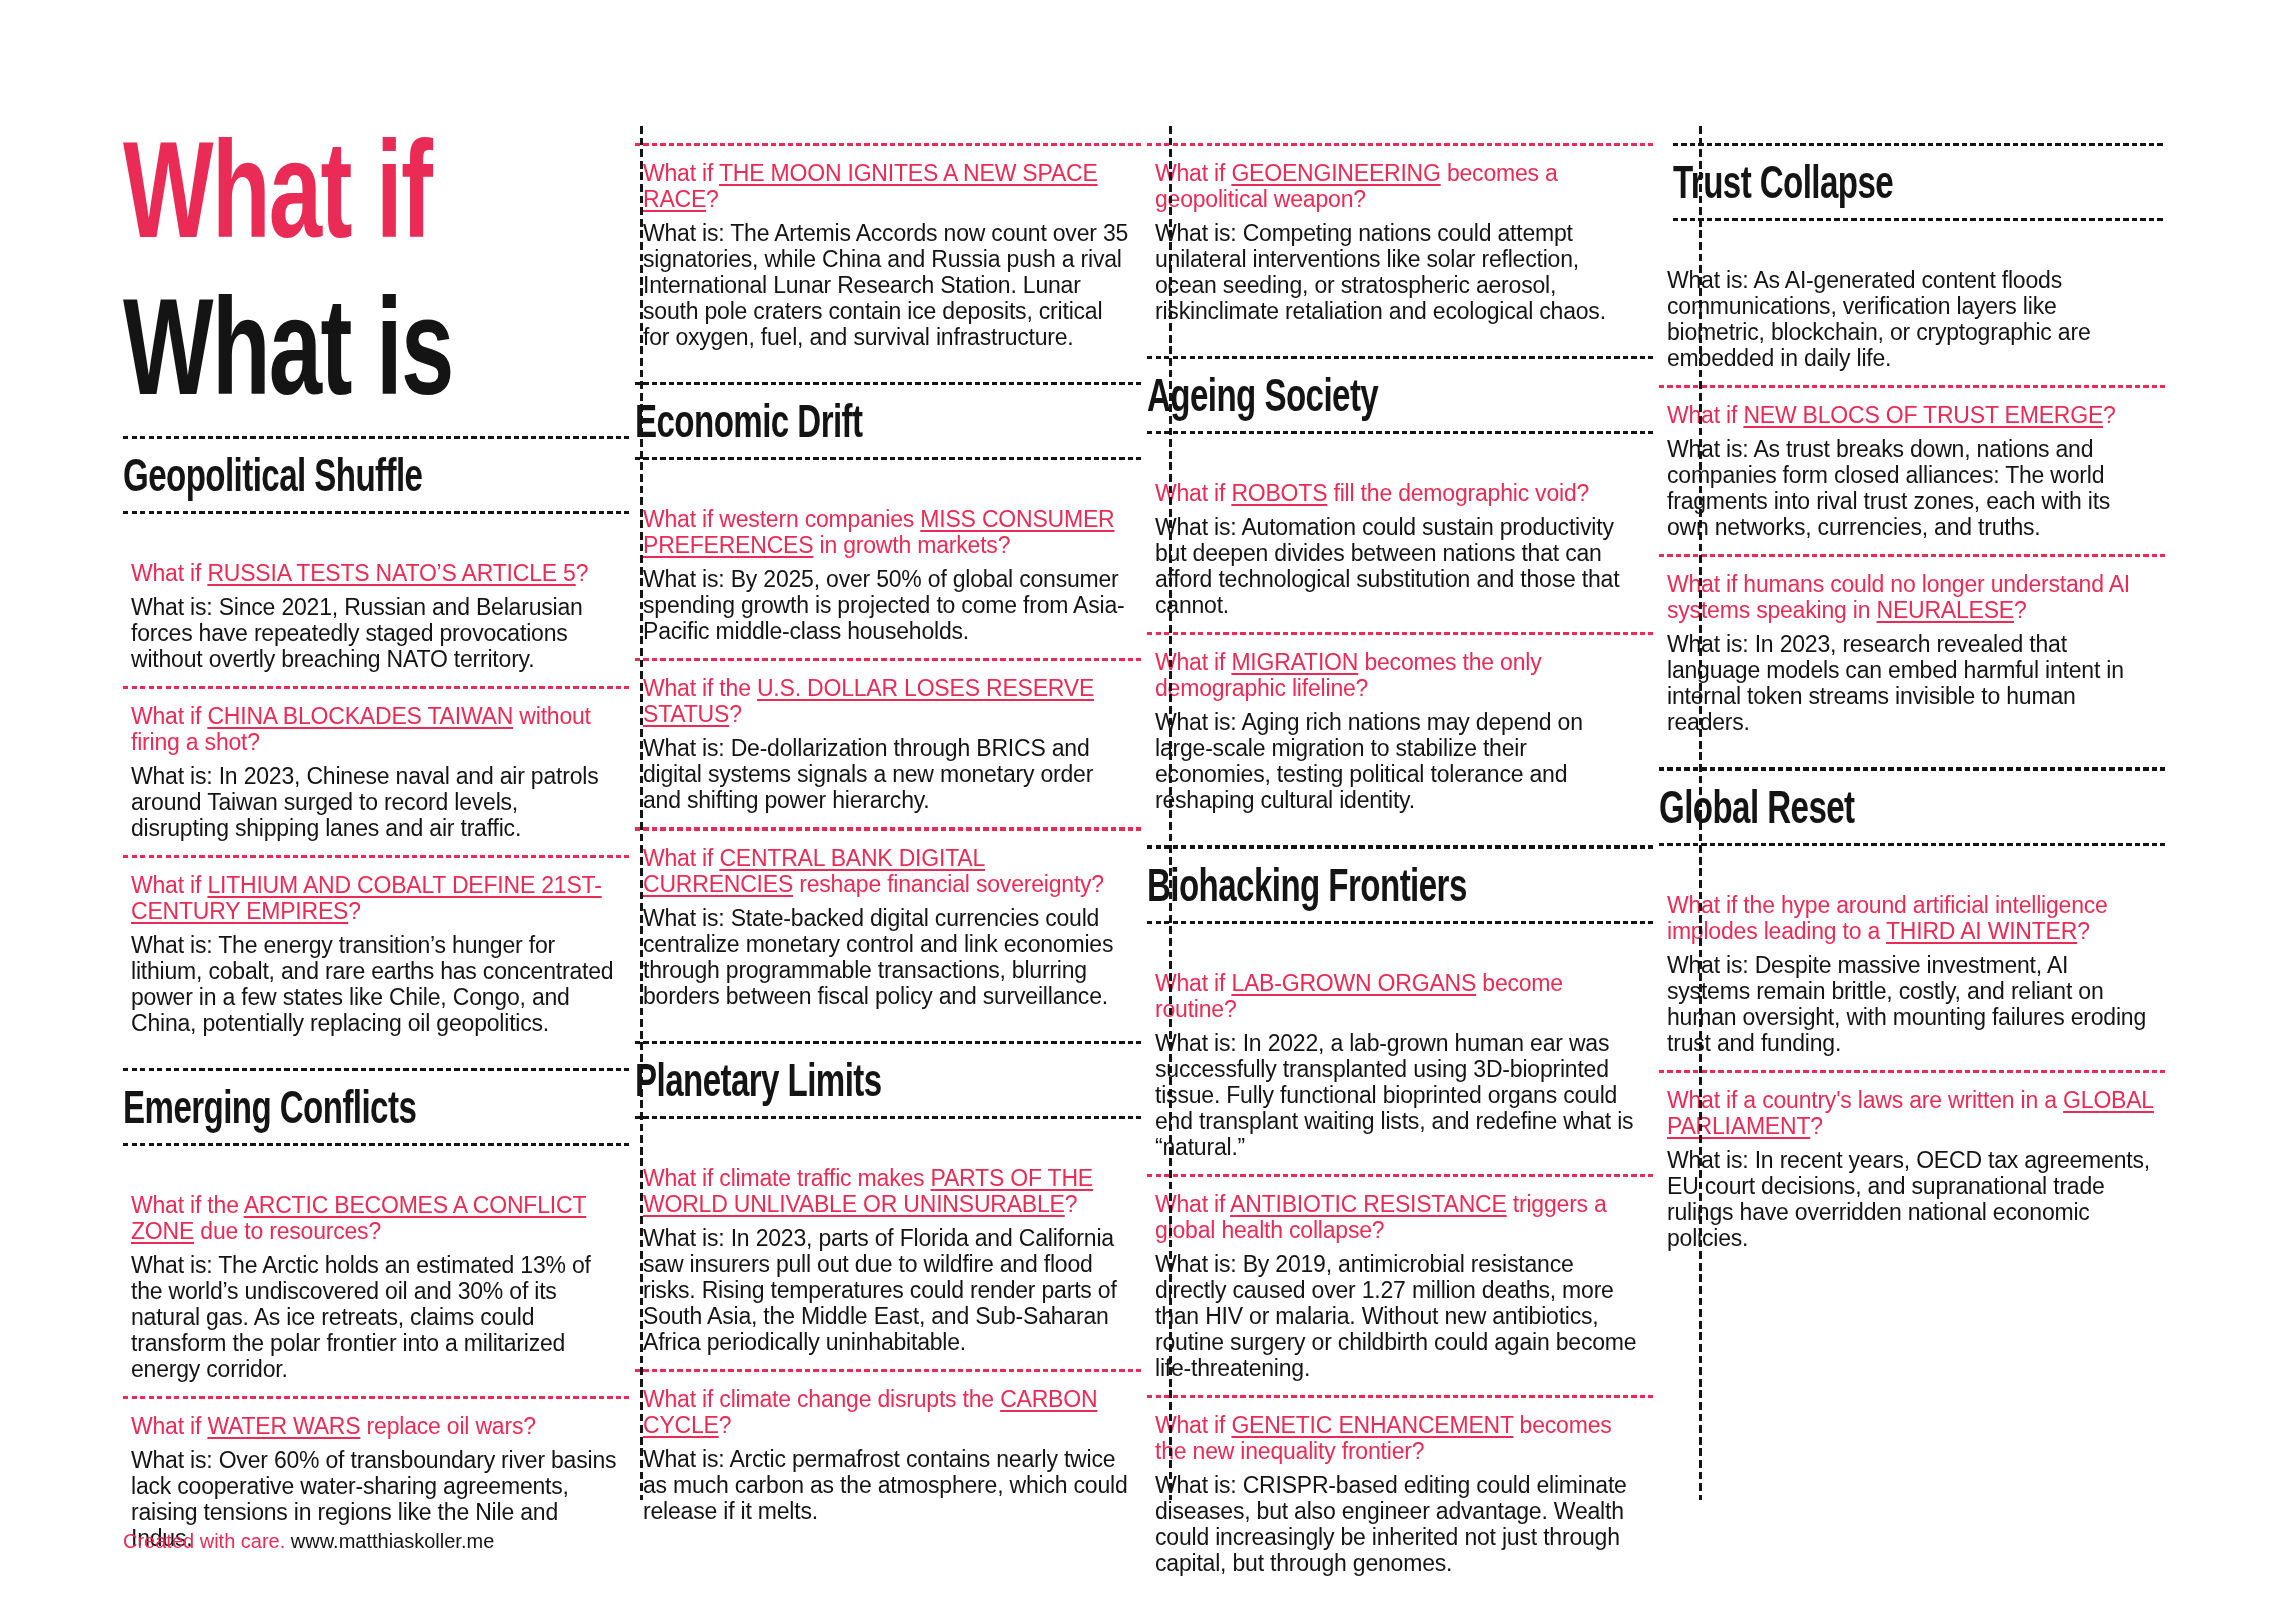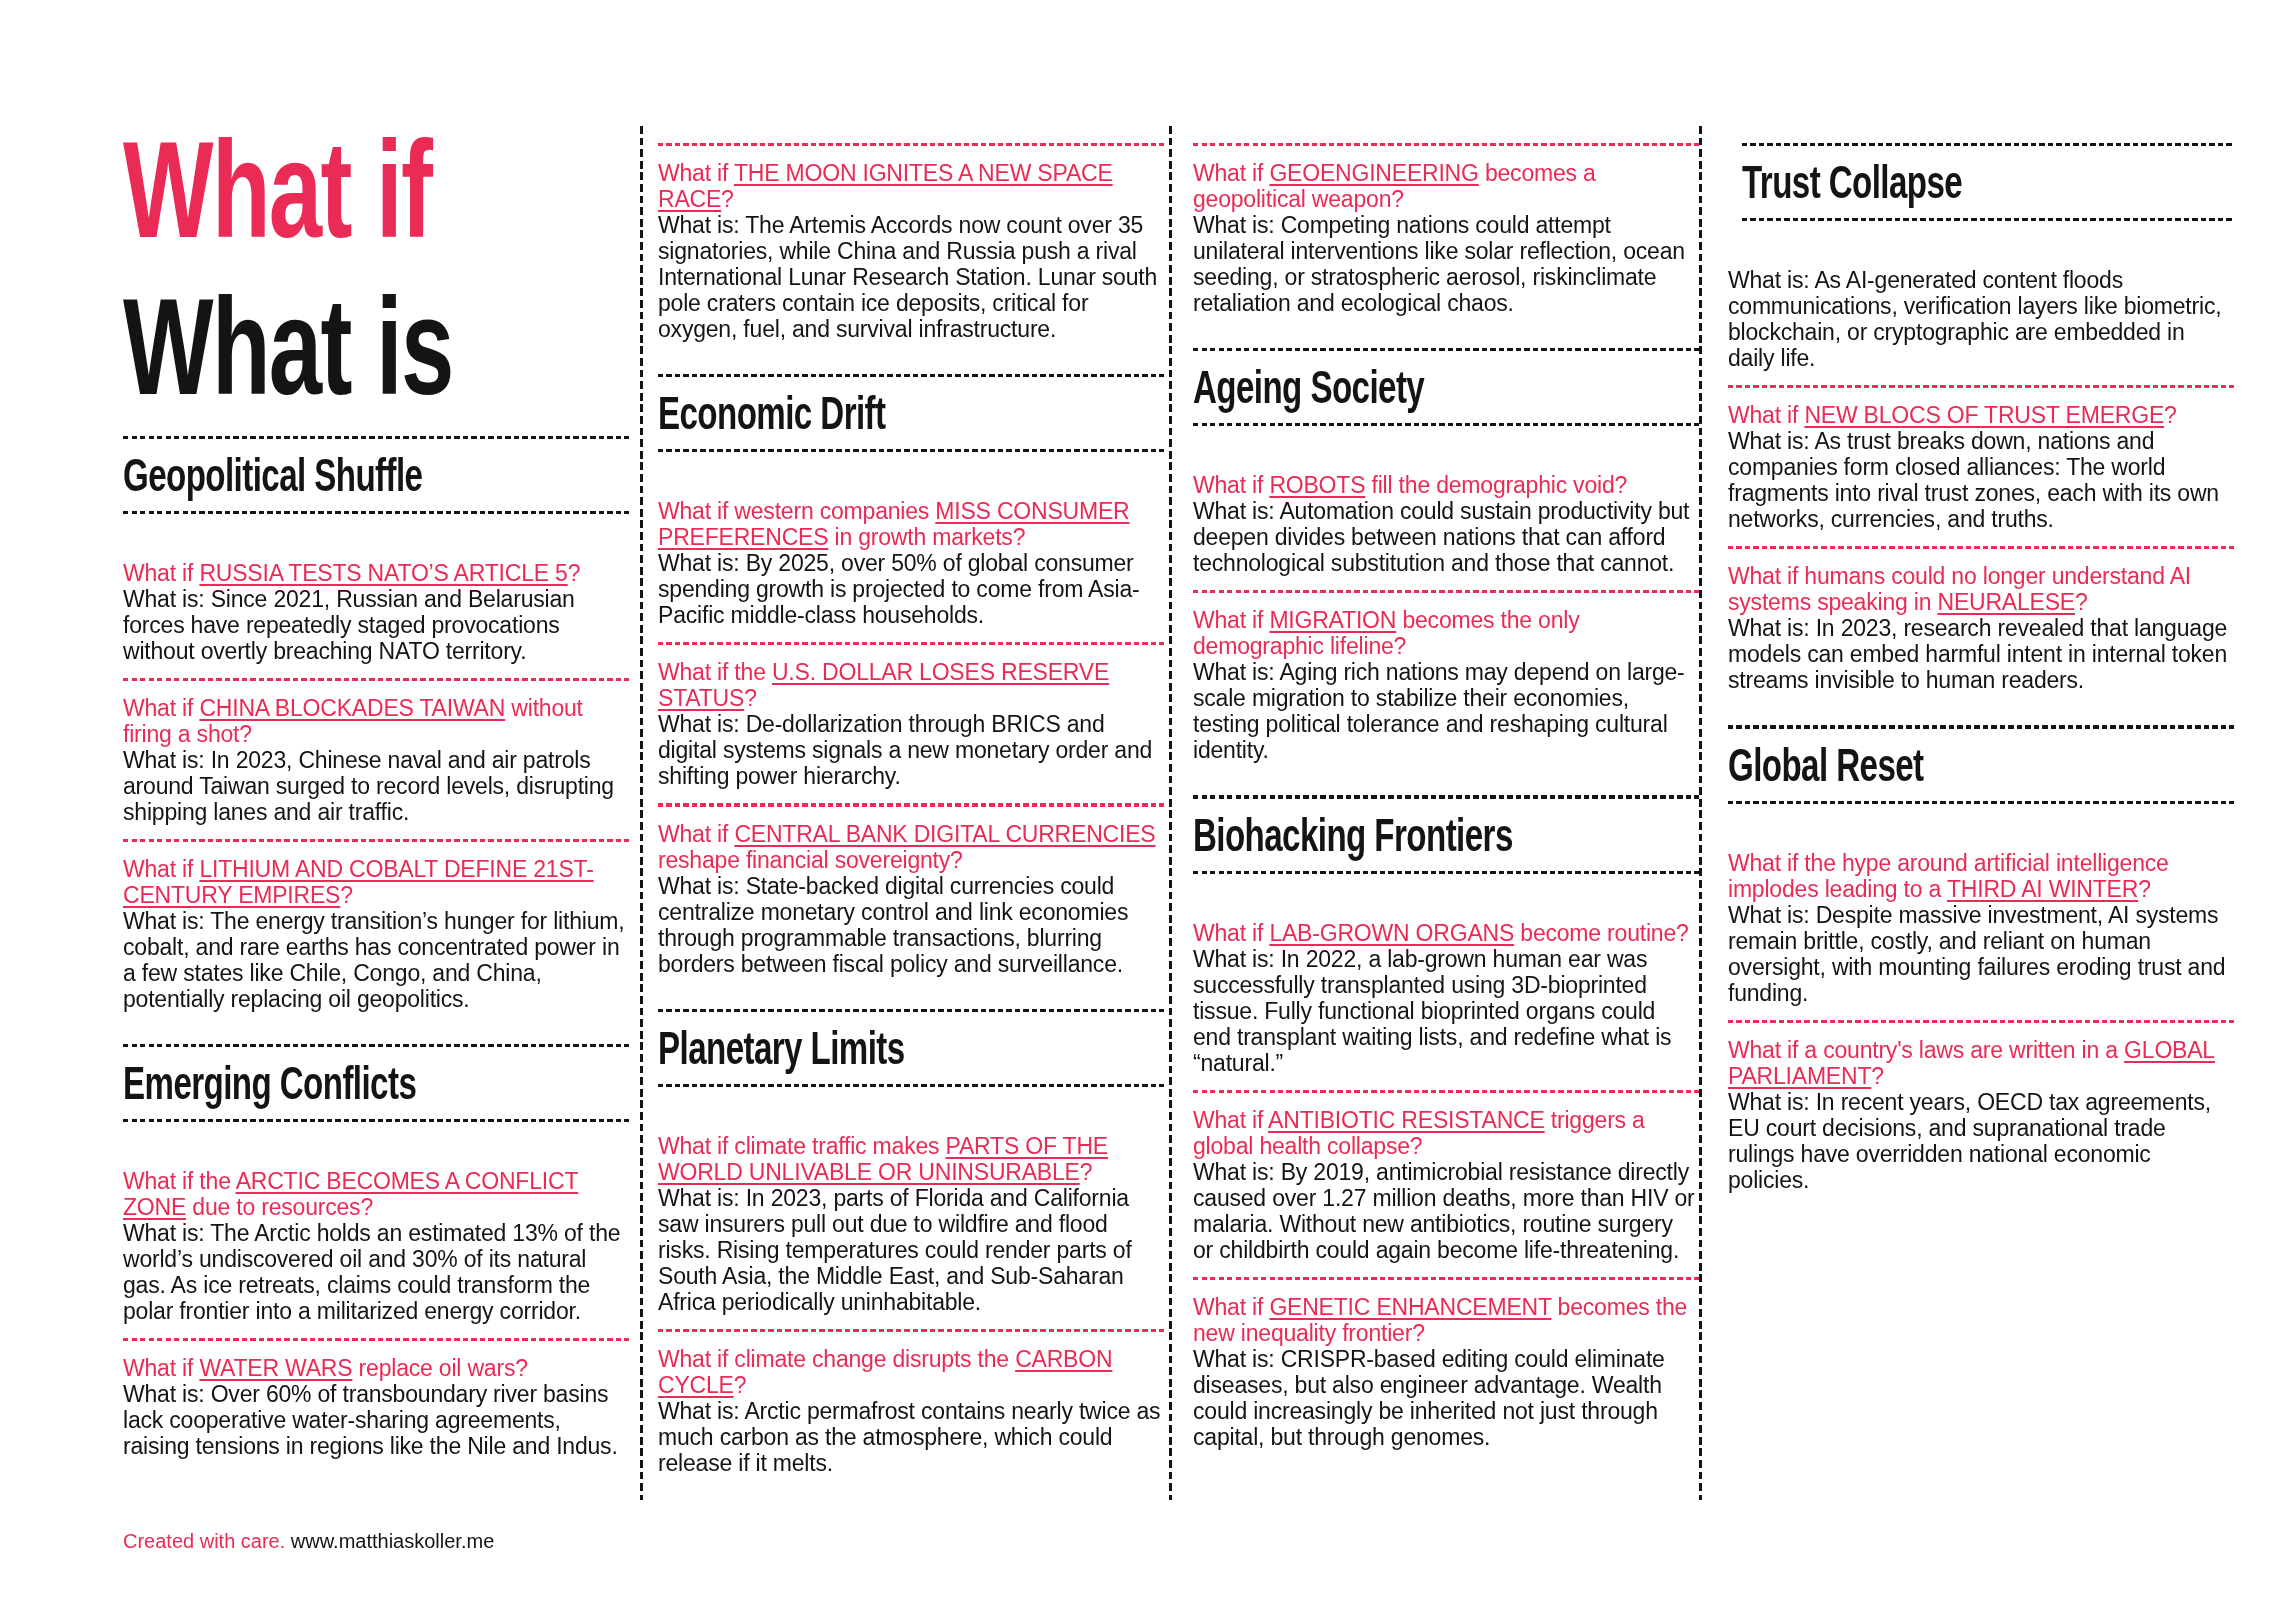--- a/index.html
+++ b/index.html
@@ -6,21 +6,21 @@
   * { box-sizing:border-box; }
   html,body { margin:0; padding:0; }
   body {
     width:2295px; height:1623px; background:#ffffff; position:relative;
     font-family:"Liberation Sans", sans-serif; color:var(--ink); overflow:hidden;
   }
   .page { position:absolute; inset:0; }
 
   .columns {
     position:absolute; left:123px; top:126px; width:2095px;
-    display:grid; grid-template-columns:repeat(4,506px); column-gap:29px; align-items:start;
+    display:grid; grid-template-columns:repeat(4,506px); column-gap:6px; align-items:start;
   }
   .col { min-width:0; }
 
   
   .poster-title { height:293px; margin-top:-15.4px; overflow:visible; }
   .t-line {
     display:block; font-size:137px; line-height:157px; font-weight:bold;
     letter-spacing:-2.3px; transform:scaleX(.70); transform-origin:0 50%; white-space:nowrap;
   }
   .t-line.accent { color:var(--accent); }
@@ -37,21 +37,21 @@
   .heading-block { margin:32px 0 46px; }
   .heading-block.first { margin-top:17px;margin-left:14px; }
   .heading-block h2 {
     font-size:46px; line-height:49px; font-weight:bold; margin:12.3px 0 10.8px;
     letter-spacing:-0.8px; transform:scaleX(.72); transform-origin:0 50%; white-space:nowrap;
     color:var(--ink);
   }
 
   
   .item { margin:14px 0; }
-  .item p { margin:0; font-size:23px; line-height:26px; letter-spacing:-0.2px; }
+  .item p { margin:8px; font-size:23px; line-height:26px; letter-spacing:-0.2px; }
   .question { color:var(--accent); }
   .q-link {
     text-decoration:underline; text-decoration-thickness:2.3px;
     text-underline-offset:3.1px; text-decoration-skip-ink:none;
   }
   .answer { color:var(--ink); }
 
   
   .vrule {
     position:absolute; top:126px; width:3.1px; height:1374px;

